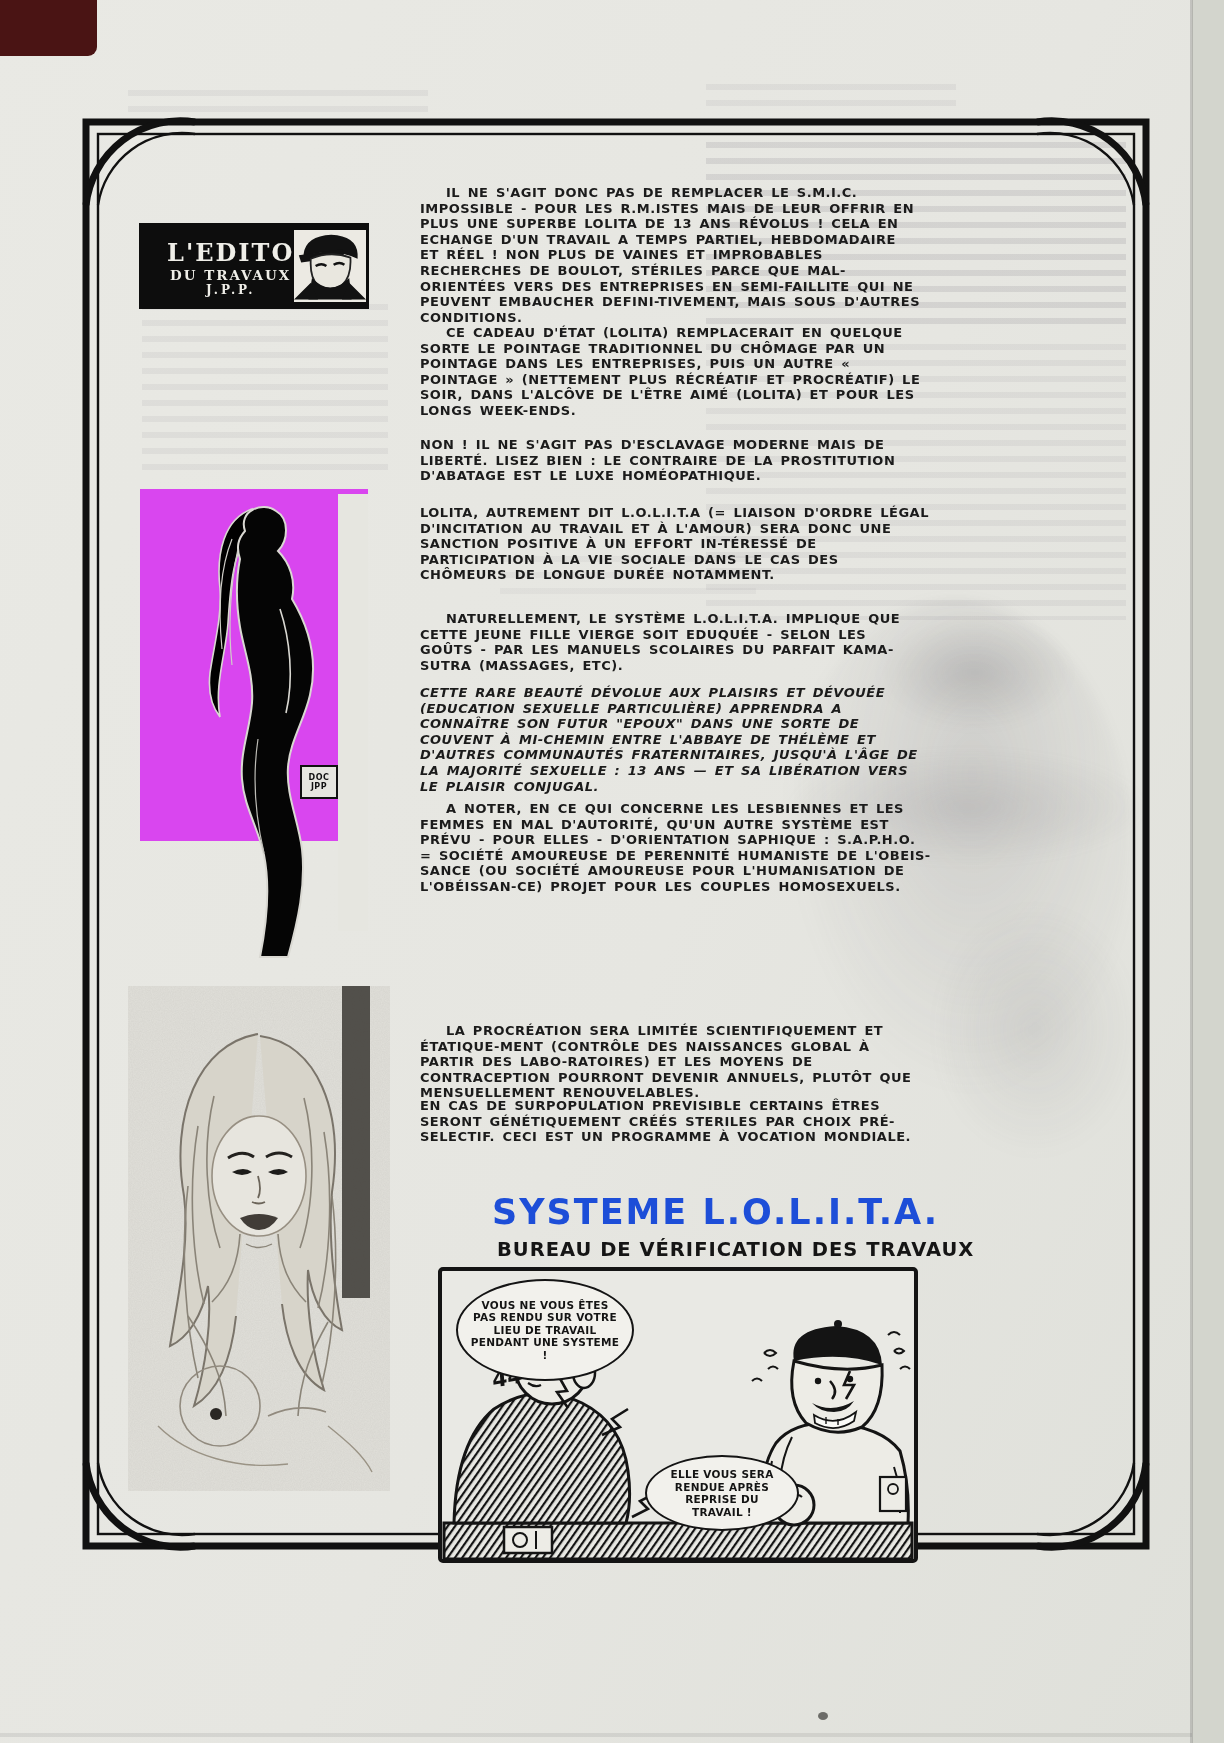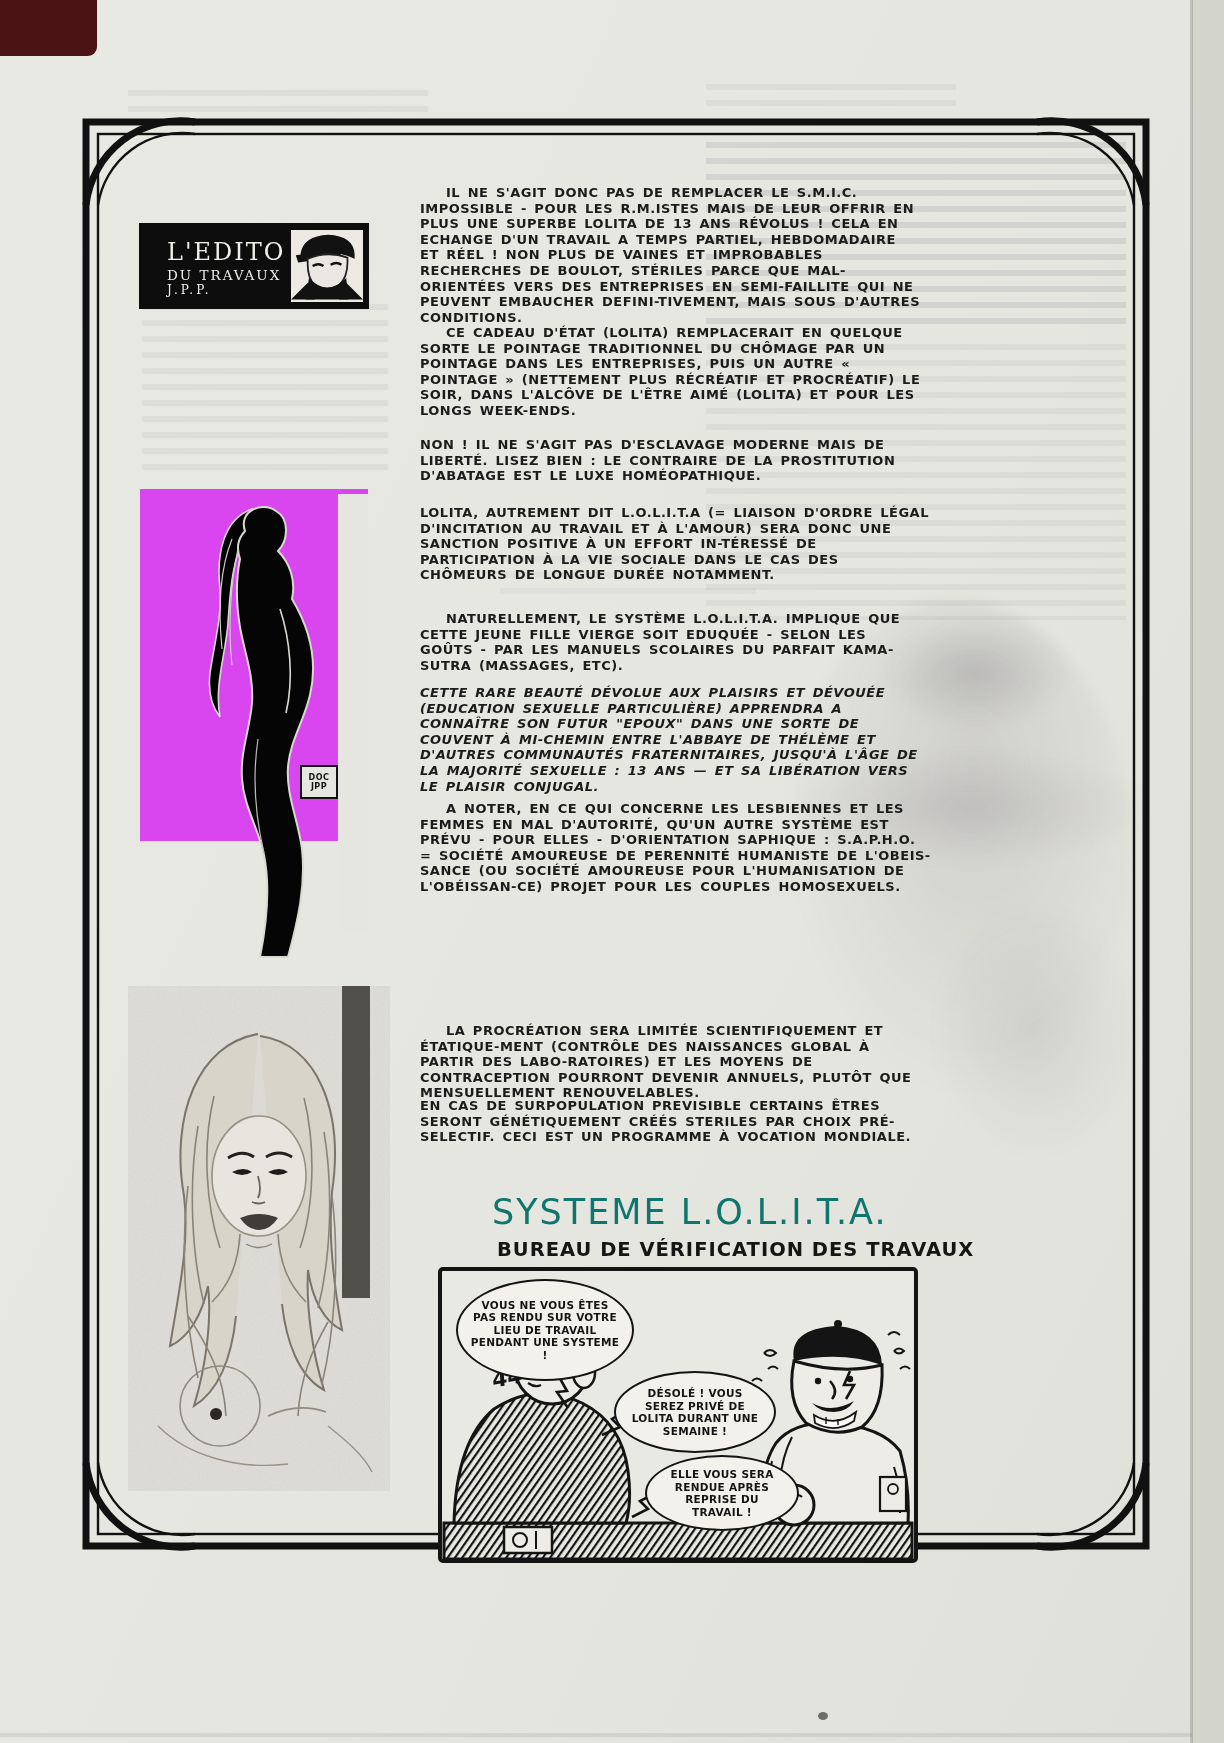--- a/index.html
+++ b/index.html
@@ -24,21 +24,21 @@
   .smudge{position:absolute;pointer-events:none;border-radius:50%;filter:blur(6px);}
 
   
   .frame-svg{position:absolute;left:0;top:0;}
 
   
   .edito-badge{
     position:absolute;left:140px;top:224px;width:228px;height:84px;
     background:#0d0d0d;display:flex;align-items:center;box-shadow:0 0 0 1px #0d0d0d;
   }
-  .edito-text{flex:1;color:#efeee8;font-family:"DejaVu Serif","Liberation Serif",serif;font-weight:normal;line-height:1.05;padding-top:4px;padding-left:27px;}
+  .edito-text{flex:1;text-align:center;color:#efeee8;font-family:"DejaVu Serif","Liberation Serif",serif;font-weight:bold;line-height:1.05;padding-top:4px;padding-left:27px;}
   .edito-l1{font-size:24px;letter-spacing:2px;}
   .edito-l2{font-size:13.5px;letter-spacing:2px;margin-top:3px;}
   .edito-l3{font-size:12px;letter-spacing:3px;margin-top:2px;}
   .edito-portrait{width:72px;height:72px;margin-right:5px;background:#eceae3;flex:0 0 auto;}
 
   
   .para{
     position:absolute;left:420px;width:502px;
     color:#1b1b1b;font-size:13px;line-height:15.6px;font-weight:bold;
     letter-spacing:.5px;word-spacing:2.5px;text-transform:uppercase;
@@ -51,22 +51,22 @@
   .illus1 svg{position:absolute;left:0;top:0;}
   .doc-stamp{
     position:absolute;right:30px;bottom:42px;width:34px;height:30px;background:#e6e6e0;
     border:2px solid #111;display:flex;flex-direction:column;align-items:center;justify-content:center;
     font-size:8px;font-weight:bold;color:#111;line-height:9px;letter-spacing:.5px;
   }
   .illus2{position:absolute;left:128px;top:986px;width:262px;height:505px;background:#e1e0da;overflow:hidden;}
 
   
   .headline-title{
-    position:absolute;left:492px;top:1192px;color:#0f766e;
-    font-size:35px;font-weight:normal;letter-spacing:2px;
+    position:absolute;left:492px;top:1192px;color:#1d4ed8;
+    font-size:35px;font-weight:bold;letter-spacing:2px;
   }
   .headline-sub{
     position:absolute;left:497px;top:1238px;color:#151515;
     font-size:19.5px;font-weight:bold;letter-spacing:1px;
   }
 
   
   .comic{
     position:absolute;left:438px;top:1267px;width:472px;height:288px;
     border:4px solid #141414;border-radius:5px;background:#e9e9e4;overflow:hidden;
@@ -233,15 +233,14 @@
     <path d="M322 82 q6 -6 12 0 q-6 6 -12 0 M326 98 q5 -5 10 0 M310 110 q5 -5 10 0" fill="none" stroke="#141414" stroke-width="2"></path>
     <path d="M446 64 q6 -6 12 0 M452 80 q5 -5 10 0 q-5 5 -10 0 M458 98 q5 -5 10 0" fill="none" stroke="#141414" stroke-width="2"></path>
 
     <path d="M116 104 l9 16 l-10 1 l11 16" fill="none" stroke="#141414" stroke-width="2.6"></path>
     <path d="M408 100 l-6 14 l10 0 l-8 14" fill="none" stroke="#141414" stroke-width="2.6"></path>
     <path d="M186 138 l-16 10 l8 8 l-18 8" fill="none" stroke="#141414" stroke-width="2.6"></path>
     <path d="M214 222 l-16 8 l8 8 l-16 8" fill="none" stroke="#141414" stroke-width="2.6"></path>
   </svg>
   <div class="comic-signature">44</div>
   <div class="bubble bubble1">VOUS NE VOUS ÊTES PAS RENDU SUR VOTRE LIEU DE TRAVAIL PENDANT UNE SYSTEME !</div>
-  <div class="bubble bubble3">DÉSOLÉ ! VOUS SEREZ PRIVÉ DE LOLITA DURANT UNE SEMAINE !</div>
   <div class="bubble bubble4">ELLE VOUS SERA RENDUE APRÈS REPRISE DU TRAVAIL !</div>
 </div>
 
 </body></html>

